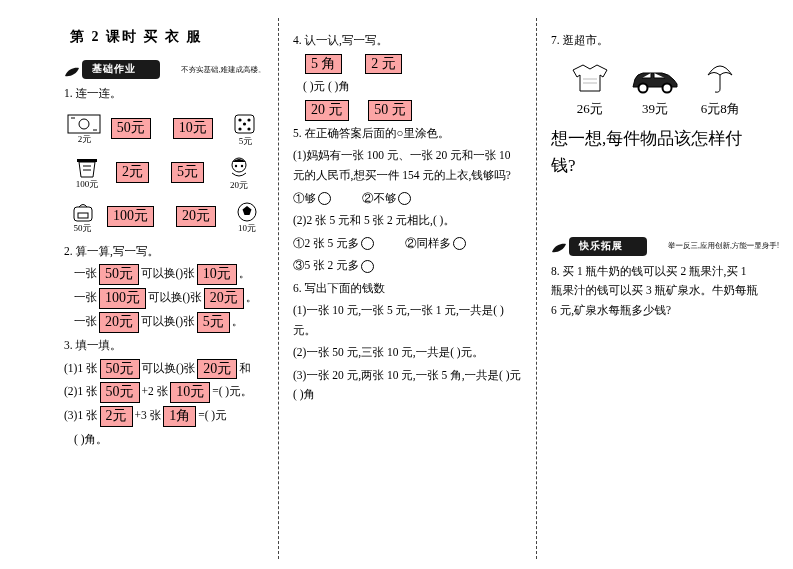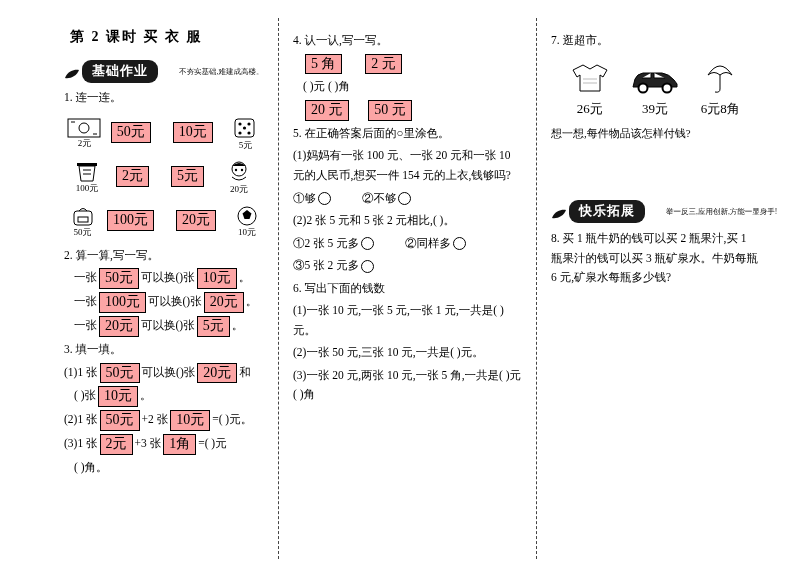--- a/index.html
+++ b/index.html
@@ -46,24 +46,24 @@
   
   .banner {
     display: flex;
     align-items: center;
     margin: 14px 0 6px 0;
     position: relative;
   }
   .banner .pill {
     background: #1a1a1a;
     color: #fff;
-    font-size: 13px;
+    font-size: 10px;
     font-weight: bold;
-    padding: 2px 10px 3px 10px;
-    border-radius: 9px;
+    padding: 2px 24px 3px 10px;
+    border-radius: 4px;
     letter-spacing: 1px;
     white-space: nowrap;
   }
   .banner .sub {
     font-size: 7.5px;
     margin-left: 21px;
     color: #111;
     white-space: nowrap;
   }
   .banner .rule {
@@ -141,21 +141,21 @@
   
   .shop-row {
     display: flex;
     align-items: flex-end;
     justify-content: space-around;
     margin: 8px 6px 0 6px;
   }
   .shop-item { text-align: center; width: 62px; }
   .shop-item .price { font-size: 13px; margin-top: 3px; }
 
-  .note { font-size: 11px; margin-top: 10px; line-height: 1.6;}
+  .note { font-size: 17px; margin-top: 10px; line-height: 1.6;}
   .spacer10 { height: 10px; }
 
   .circle {
     display: inline-block;
     width: 11px; height: 11px;
     border: 1px solid #000;
     border-radius: 50%;
     vertical-align: middle;
     margin: 0 2px;
   }
@@ -269,23 +269,20 @@
       </div>
       <div class="qt indent">
         <span>一张</span><span class="mbox">20元</span><span>可以换(</span><span>)张</span><span class="mbox">5元</span><span>。</span>
       </div>
 
       <div class="qt">3. 填一填。</div>
 
       <div class="qt">
         <span>(1)1 张</span><span class="mbox">50元</span><span>可以换(</span><span>)张</span><span class="mbox">20元</span><span>和</span>
       </div>
-      <div class="qt indent">
-        <span>(      )张</span><span class="mbox">10元</span><span>。</span>
-      </div>
 
       <div class="qt">
         <span>(2)1 张</span><span class="mbox">50元</span><span>+2 张</span><span class="mbox">10元</span><span>=(         )元。</span>
       </div>
 
       <div class="qt">
         <span>(3)1 张</span><span class="mbox">2元</span><span>+3 张</span><span class="mbox">1角</span><span>=(         )元</span>
       </div>
       <div class="qt indent">(        )角。</div>
     </div>

